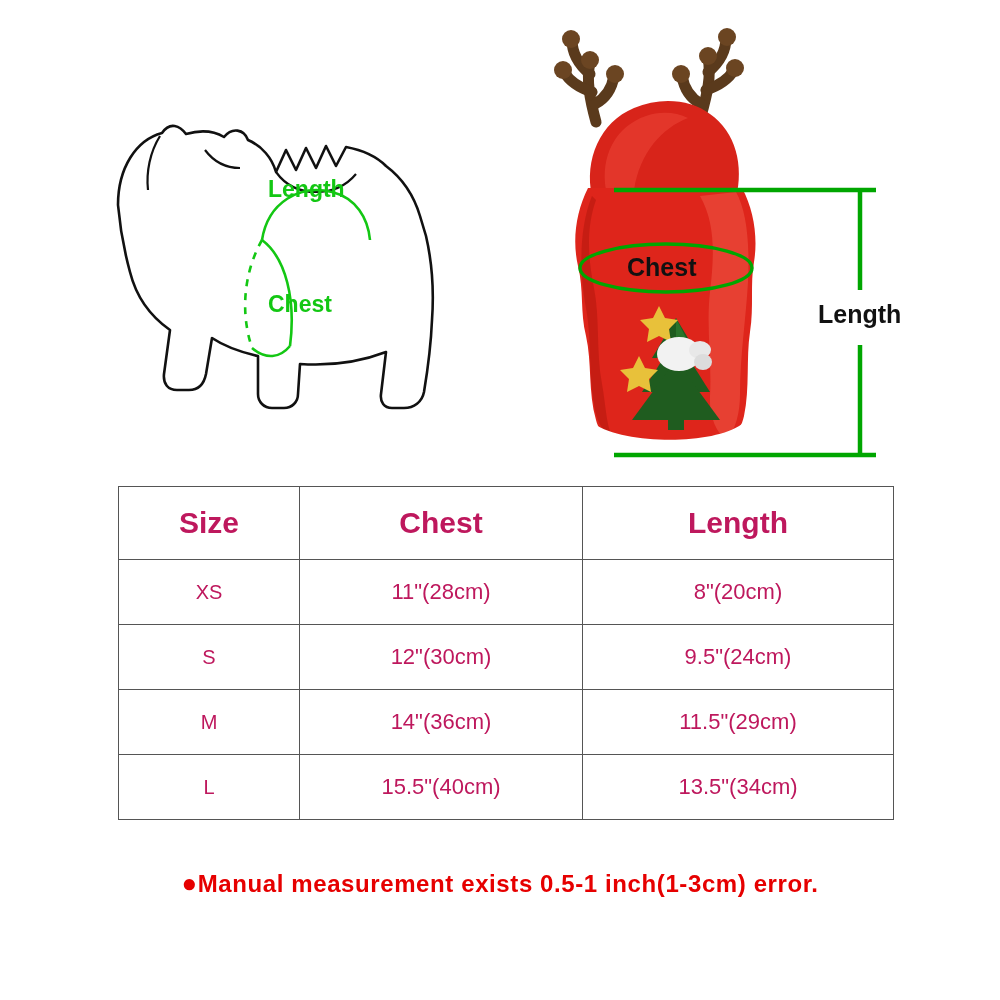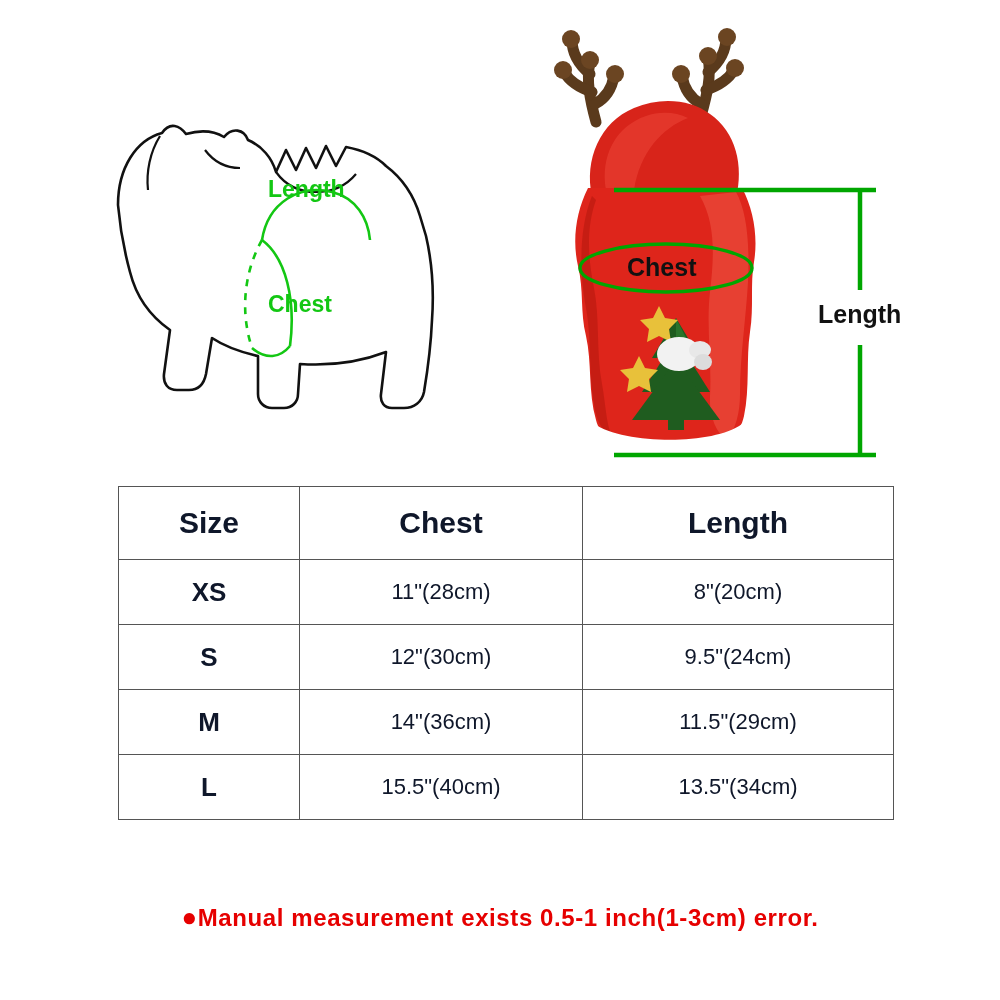--- a/index.html
+++ b/index.html
@@ -50,44 +50,44 @@
     left: 118px;
     top: 486px;
     width: 766px;
     border-collapse: collapse;
     table-layout: fixed;
   }
   #size-table td, #size-table th {
     border: 1px solid #555;
     text-align: center;
     font-family: "Liberation Sans", sans-serif;
-    color: #0f172a;
+    color: #be185d;
   }
   #size-table thead th {
     height: 70px;
     font-size: 30px;
     font-weight: bold;
   }
   #size-table tbody td {
     height: 62px;
     font-size: 22px;
   }
   #size-table tbody td.size-cell {
-    font-size: 26px;
-    font-weight: bold;
+    font-size: 20px;
+    font-weight: normal;
   }
   .col-size   { width: 178px; }
   .col-chest  { width: 280px; }
   .col-length { width: 308px; }
 
   
   #footnote {
     position: absolute;
     left: 0;
-    top: 902px;
+    top: 868px;
     width: 1000px;
     text-align: center;
     color: #e60000;
     font-size: 24px;
     font-weight: bold;
     letter-spacing: 0.6px;
     font-family: "Liberation Sans", sans-serif;
   }
   #footnote .bullet {
     color: #e60000;

